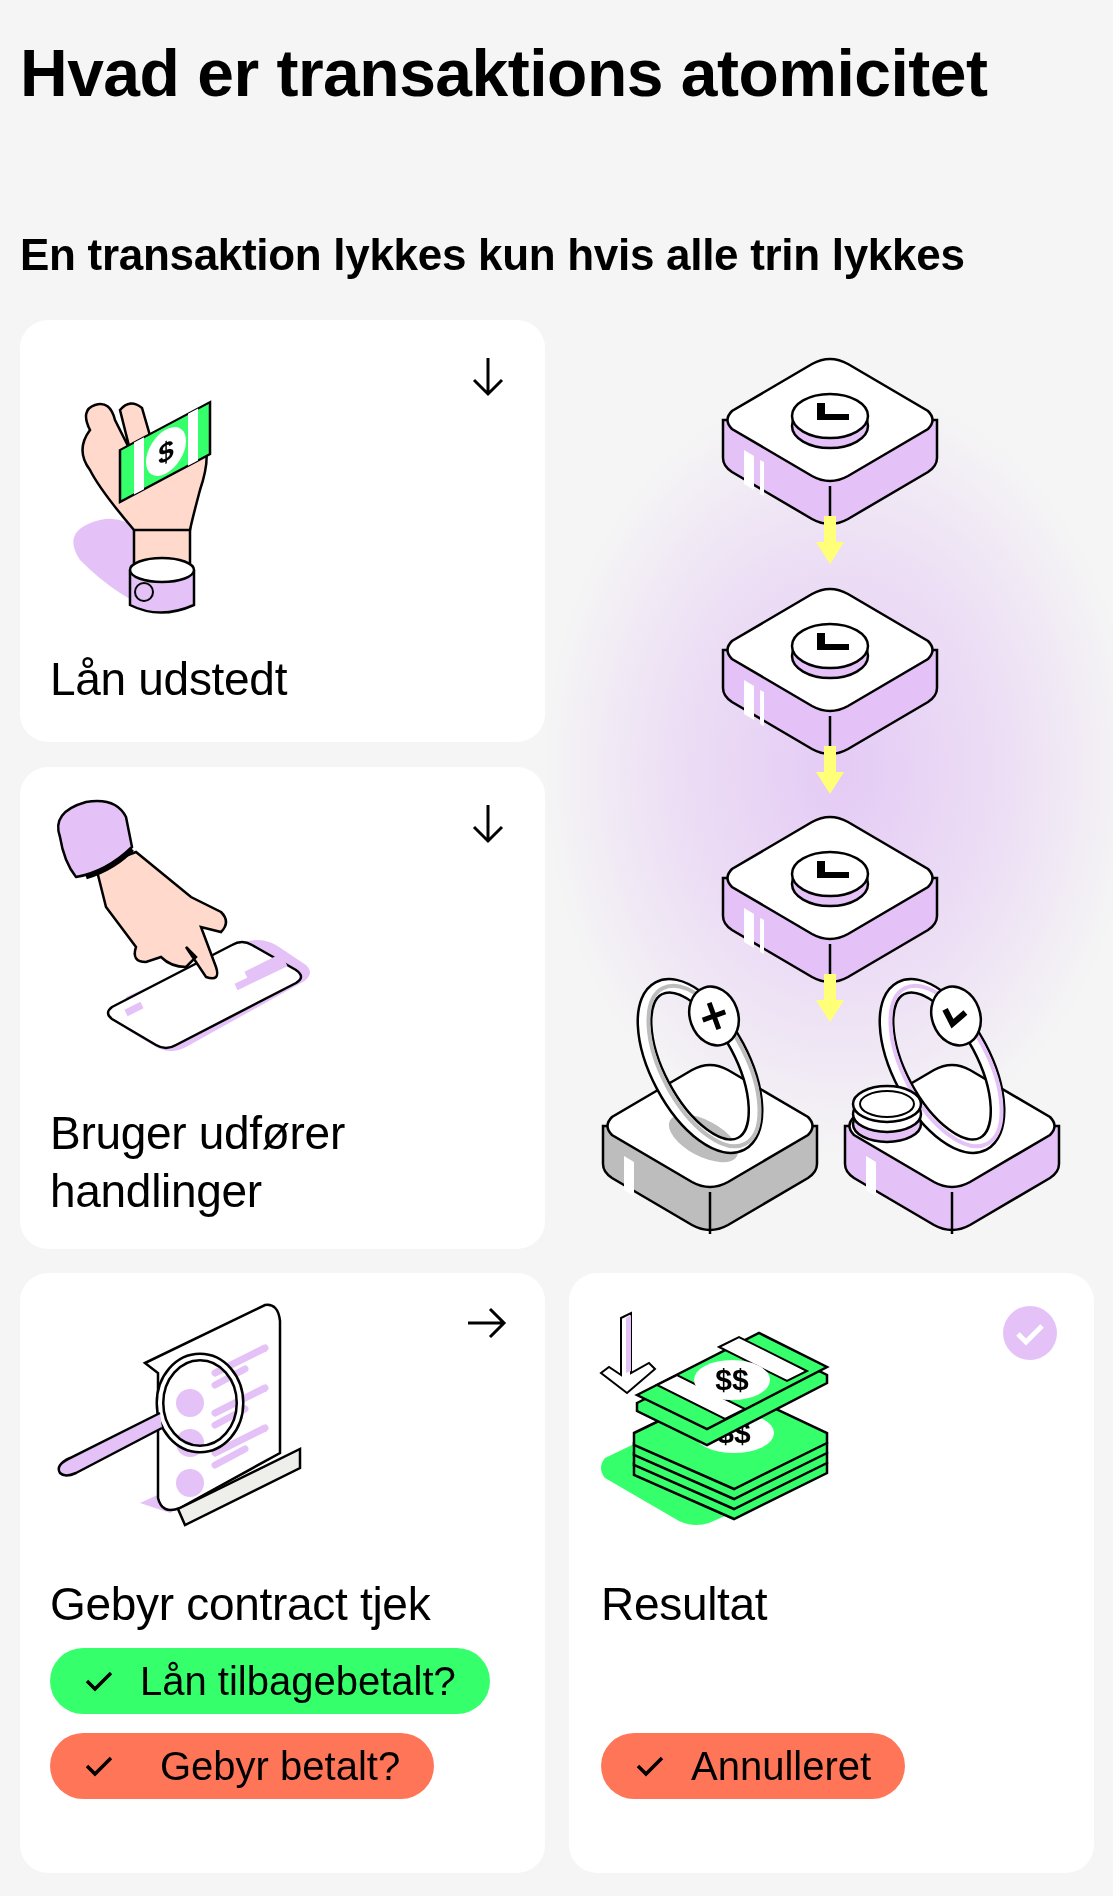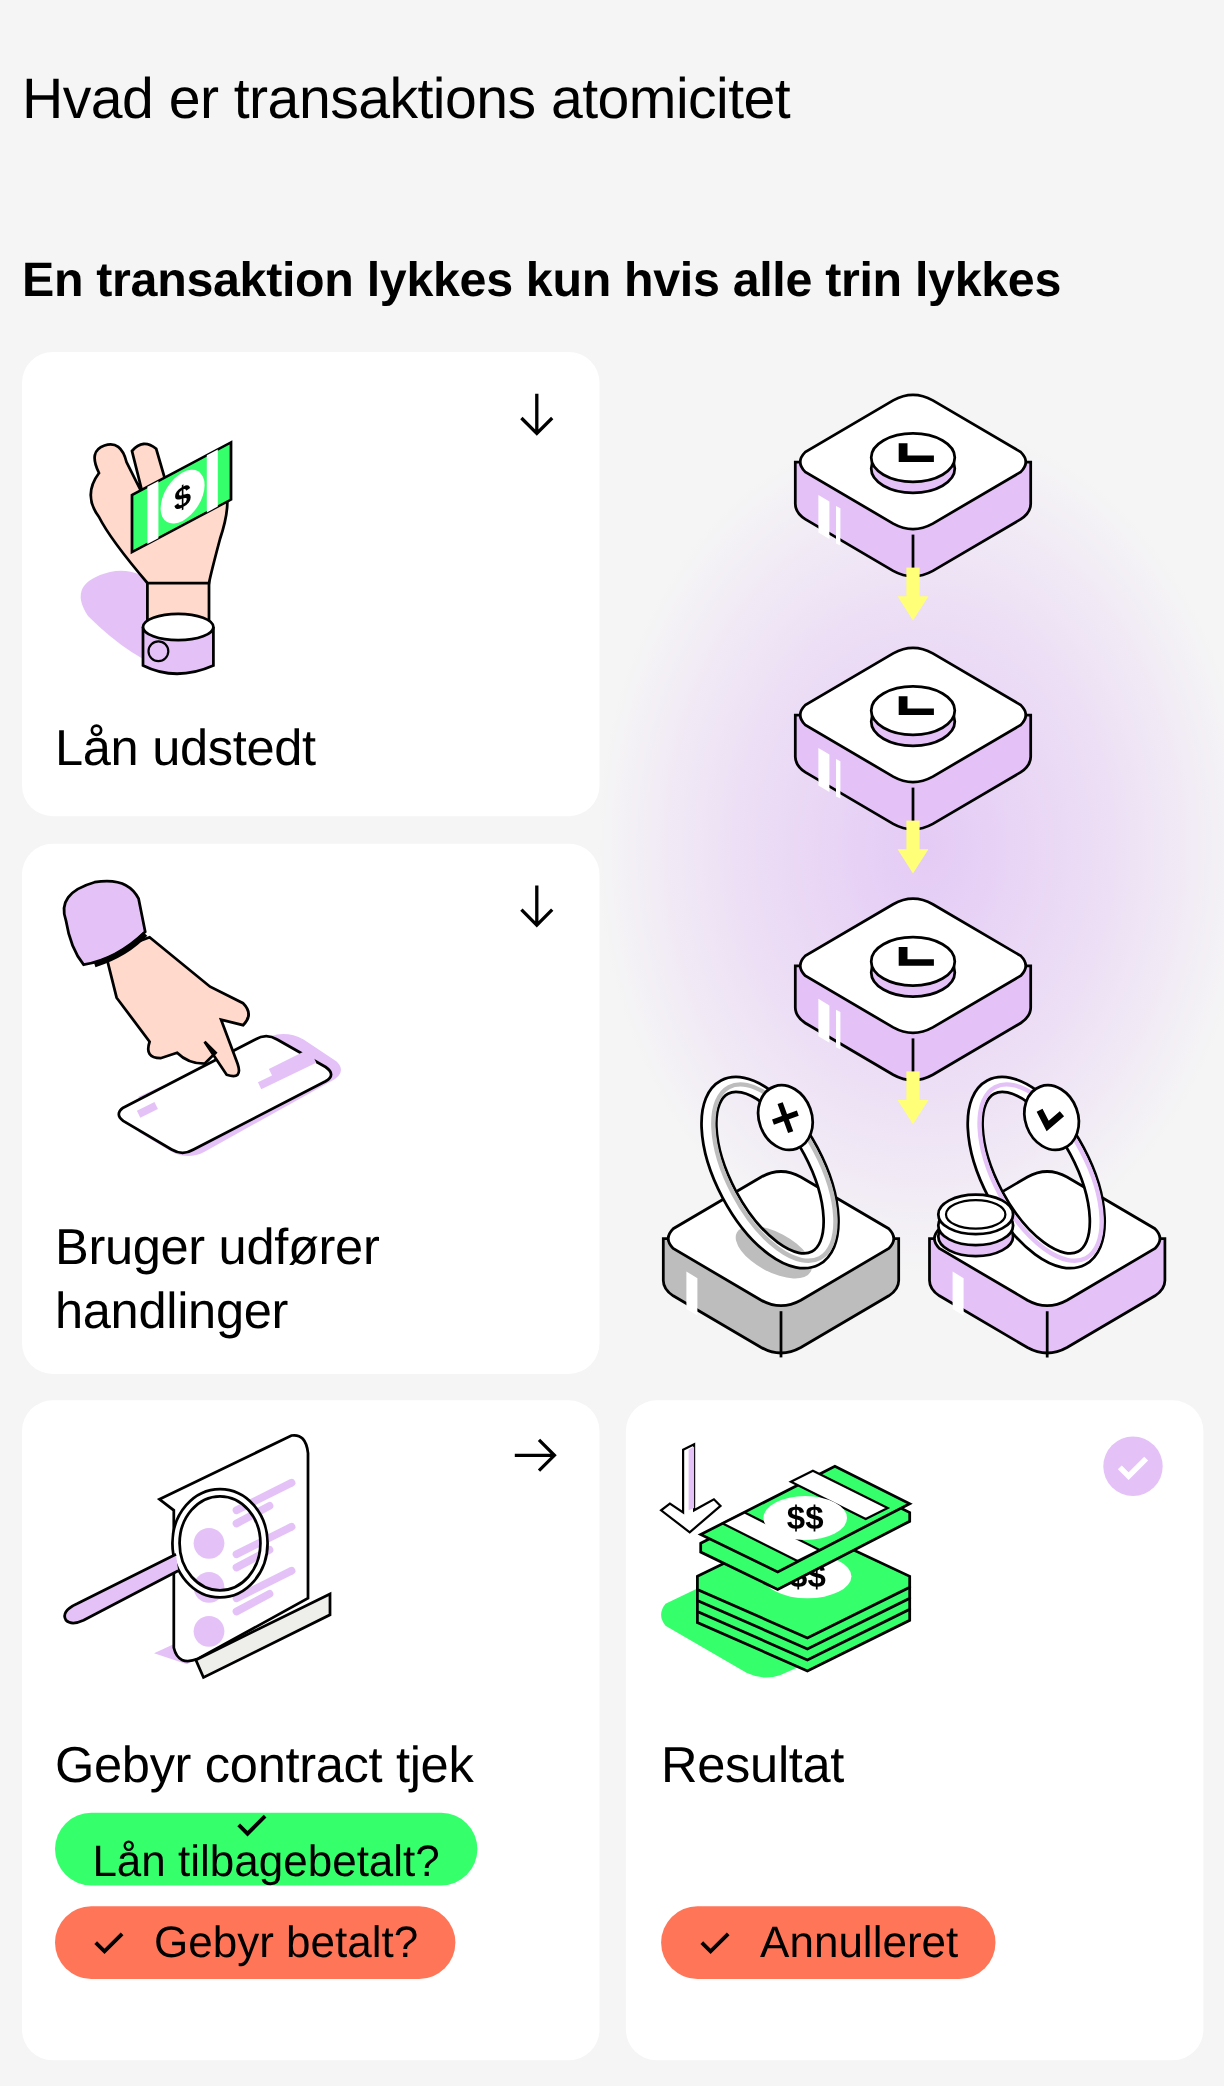--- a/index.html
+++ b/index.html
@@ -1,27 +1,27 @@
 <!DOCTYPE html>
 <html><head>
 <meta charset="utf-8">
 <style>
   * { box-sizing: border-box; margin: 0; padding: 0; }
   html, body { width: 1113px; height: 1896px; background: #f5f5f5; overflow: hidden; }
   body { font-family: "Liberation Sans", "DejaVu Sans", sans-serif; color: #000; position: relative; }
-  .title { position: absolute; left: 20px; top: 45px; font-size: 52px; line-height: 91px; font-weight: 400; letter-spacing: -0.5px; width: 1000px; }
+  .title { position: absolute; left: 20px; top: 28px; font-size: 66px; line-height: 91px; font-weight: 700; letter-spacing: -0.5px; width: 1000px; }
   .subtitle { position: absolute; left: 20px; top: 216px; font-size: 44px; line-height: 54px; font-weight: 700; letter-spacing: -0.3px; white-space: nowrap; margin-top: 12px; }
   .glow { position: absolute; left: 540px; top: 380px; width: 600px; height: 780px; border-radius: 50%;
     background: radial-gradient(ellipse at center, rgba(225,195,245,0.85) 0%, rgba(230,205,245,0.55) 40%, rgba(245,245,245,0) 70%); }
   .card { position: absolute; background: #fff; border-radius: 28px; }
   .card-title { position: absolute; font-size: 46px; line-height: 58px; font-weight: 400; letter-spacing: -0.3px; }
   .corner-icon { position: absolute; width: 40px; height: 40px; }
   .pill { position: absolute; height: 66px; border-radius: 33px; display: flex; align-items: center; padding-left: 34px; padding-right: 34px; font-size: 40px; white-space: nowrap; }
   .pill .chk { width: 30px; height: 22px; margin-right: 26px; flex: none; }
-  .pill.green { background: #36ff6c; flex-direction: column; }
+  .pill.green { background: #36ff6c; }
   .pill.red { background: #ff7558; }
   svg { display: block; overflow: visible; }
 </style>
 </head>
 <body>
 
 <h1 class="title">Hvad er transaktions atomicitet</h1>
 <h2 class="subtitle">En transaktion lykkes kun hvis alle trin lykkes</h2>
 
 <div class="glow"></div>
@@ -165,21 +165,21 @@
     <ellipse cx="150" cy="100" rx="40" ry="46" fill="none" stroke="#fff" stroke-width="4"></ellipse>
     <path d="M110,110 L20,155 Q5,162 10,170 Q15,175 26,170 L112,125" fill="#e4c2f8" stroke="#000" stroke-width="2.5"></path>
   </svg>
   <div class="card-title" style="left:30px;top:302px;">Gebyr contract tjek</div>
   <div class="pill green" style="left:30px;top:375px;">
     <svg class="chk" viewBox="0 0 30 22">
         <path d="M3,11 L11,19 L27,3" fill="none" stroke="#000" stroke-width="3.5"></path>
       </svg>
     <span>Lån tilbagebetalt?</span>
   </div>
-  <div class="pill red" style="left:30px;top:460px;">
+  <div class="pill red" style="left:30px;top:460px;gap:20px;">
     <svg class="chk" viewBox="0 0 30 22">
         <path d="M3,11 L11,19 L27,3" fill="none" stroke="#000" stroke-width="3.5"></path>
       </svg>
     <span>Gebyr betalt?</span>
   </div>
 </div>
 
 <div class="card" style="left:569px;top:1273px;width:525px;height:600px;">
   <svg class="corner-icon" style="left:434px;top:33px;width:54px;height:54px;" viewBox="0 0 54 54">
     <circle cx="27" cy="27" r="27" fill="#e4c2f8"></circle>

